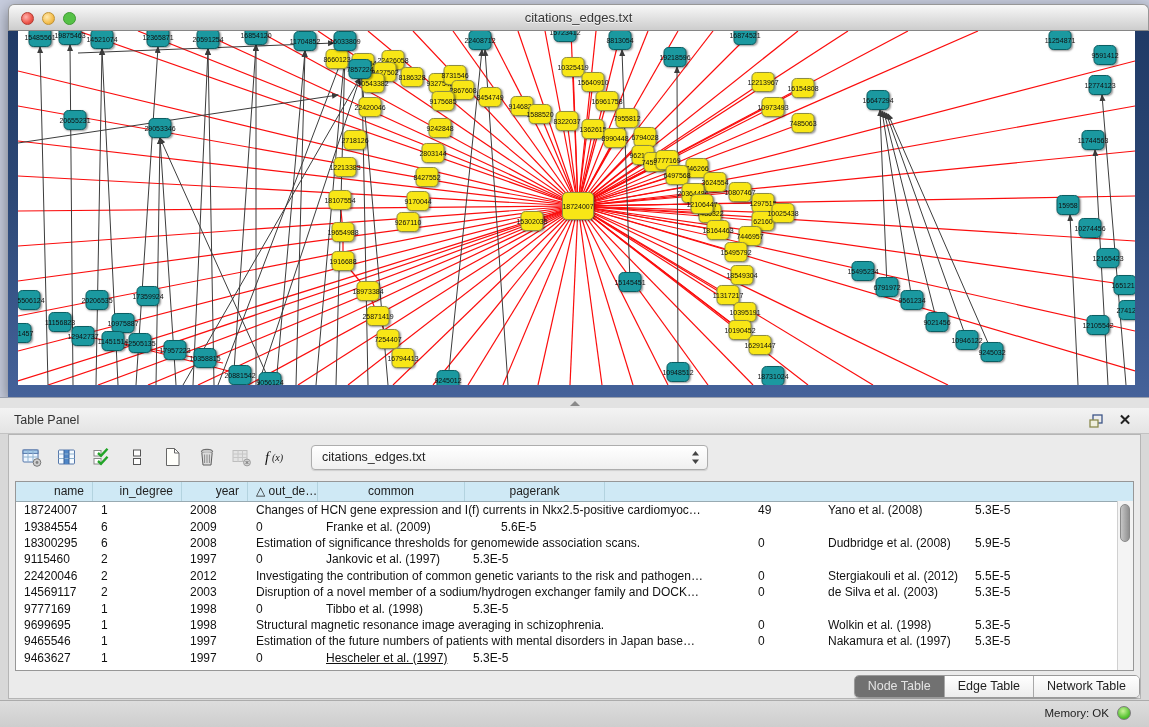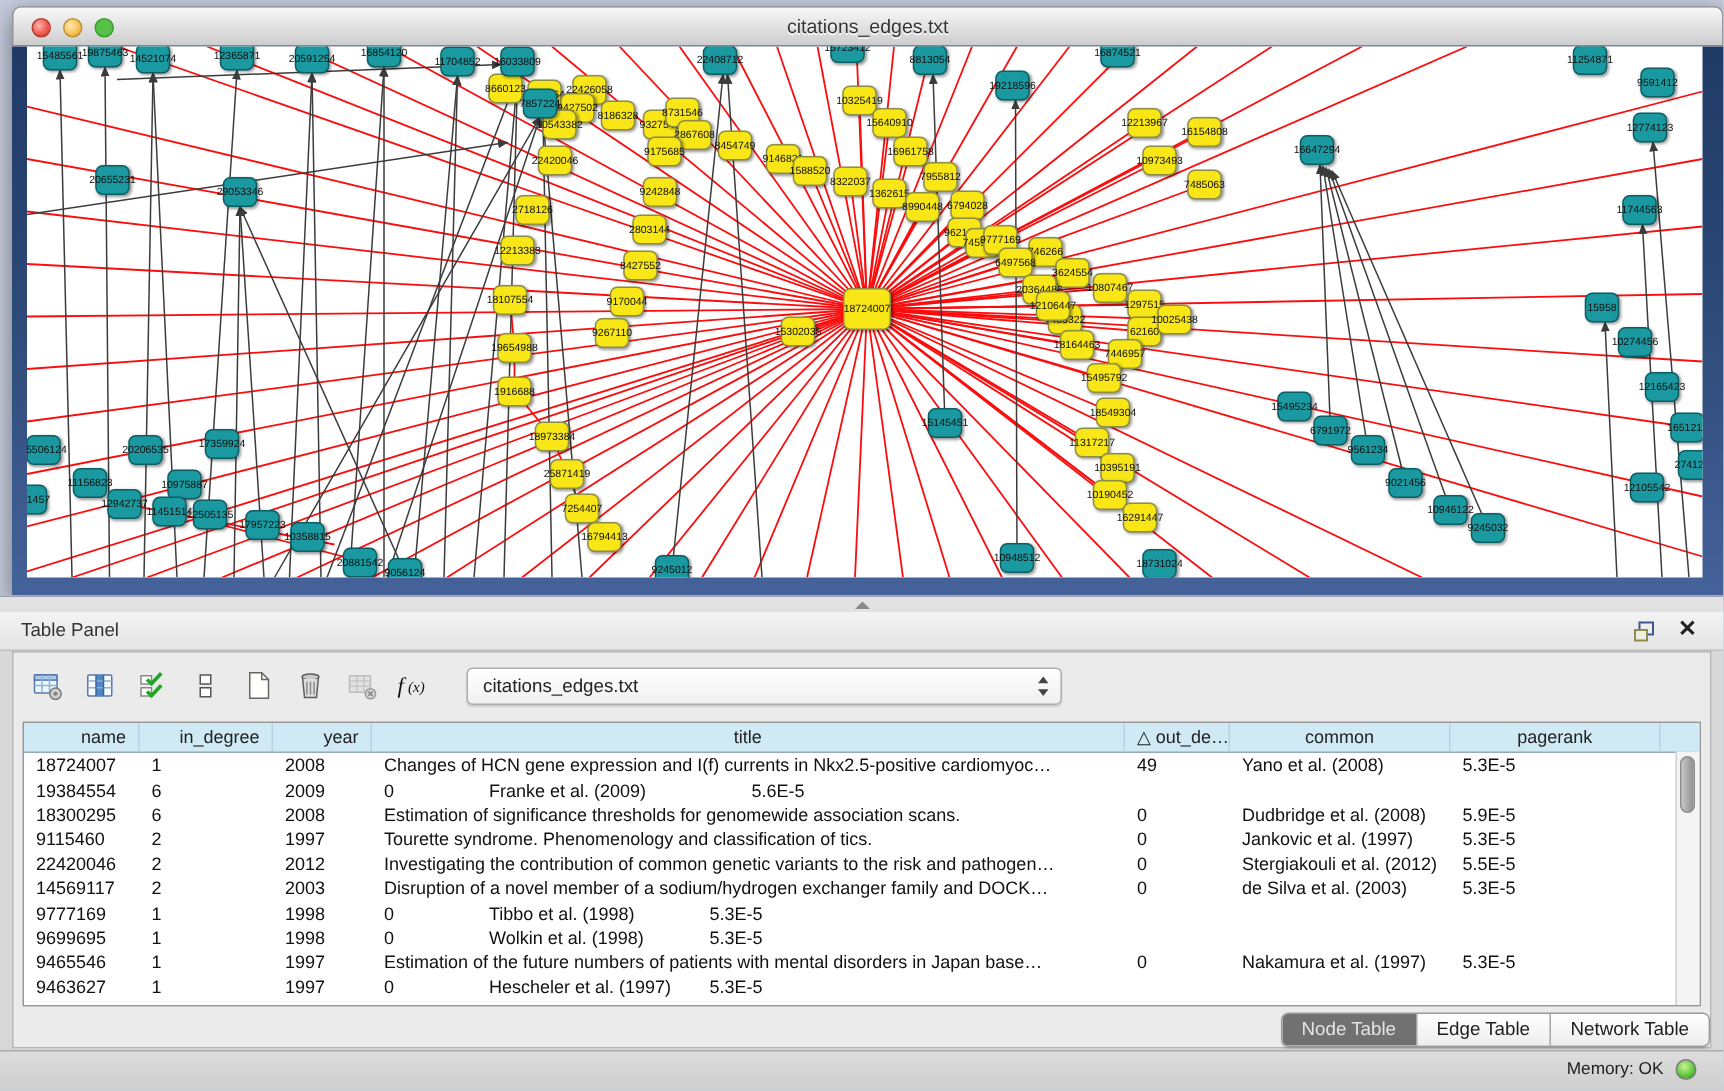--- a/index.html
+++ b/index.html
@@ -669,21 +669,20 @@
             <path d="M4.5 1L8 5.5H1z" fill="#444"></path>
             <path d="M4.5 14L1 9.5H8z" fill="#444"></path>
           </svg></span>
       </div>
     </div>
   <div id="table-frame">
     <div id="thead">
         <div class="hc r" style="width: 77px;">name</div>
         <div class="hc r" style="width: 89px;">in_degree</div>
         <div class="hc r" style="width: 66px;">year</div>
-        <div class="hc c" style="width: 502px;">title</div>
         <div class="hc l" style="width: 70px;">△ out_de…</div>
         <div class="hc c" style="width: 147px;">common</div>
         <div class="hc c" style="width: 140px;">pagerank</div>
       </div>
     <div id="tbody">
         <div class="tr">
           <div class="td" style="width: 77px;">18724007</div>
           <div class="td" style="width: 89px;">1</div>
           <div class="td" style="width: 66px;">2008</div>
           <div class="td" style="width: 502px;">Changes of HCN gene expression and I(f) currents in Nkx2.5-positive cardiomyoc…</div>
@@ -705,21 +704,20 @@
           <div class="td" style="width: 66px;">2008</div>
           <div class="td" style="width: 502px;">Estimation of significance thresholds for genomewide association scans.</div>
           <div class="td" style="width: 70px;">0</div>
           <div class="td" style="width: 147px;">Dudbridge et al. (2008)</div>
           <div class="td" style="width: 140px;">5.9E-5</div>
         </div>
         <div class="tr">
           <div class="td" style="width: 77px;">9115460</div>
           <div class="td" style="width: 89px;">2</div>
           <div class="td" style="width: 66px;">1997</div>
-          <div class="td" style="width: 502px;">Tourette syndrome. Phenomenology and classification of tics.</div>
           <div class="td" style="width: 70px;">0</div>
           <div class="td" style="width: 147px;">Jankovic et al. (1997)</div>
           <div class="td" style="width: 140px;">5.3E-5</div>
         </div>
         <div class="tr">
           <div class="td" style="width: 77px;">22420046</div>
           <div class="td" style="width: 89px;">2</div>
           <div class="td" style="width: 66px;">2012</div>
           <div class="td" style="width: 502px;">Investigating the contribution of common genetic variants to the risk and pathogen…</div>
           <div class="td" style="width: 70px;">0</div>
@@ -740,39 +738,40 @@
           <div class="td" style="width: 89px;">1</div>
           <div class="td" style="width: 66px;">1998</div>
           <div class="td" style="width: 70px;">0</div>
           <div class="td" style="width: 147px;">Tibbo et al. (1998)</div>
           <div class="td" style="width: 140px;">5.3E-5</div>
         </div>
         <div class="tr">
           <div class="td" style="width: 77px;">9699695</div>
           <div class="td" style="width: 89px;">1</div>
           <div class="td" style="width: 66px;">1998</div>
+          <div class="td" style="width: 502px;">Structural magnetic resonance image averaging in schizophrenia.</div>
           <div class="td" style="width: 70px;">0</div>
           <div class="td" style="width: 147px;">Wolkin et al. (1998)</div>
           <div class="td" style="width: 140px;">5.3E-5</div>
         </div>
         <div class="tr">
           <div class="td" style="width: 77px;">9465546</div>
           <div class="td" style="width: 89px;">1</div>
           <div class="td" style="width: 66px;">1997</div>
           <div class="td" style="width: 502px;">Estimation of the future numbers of patients with mental disorders in Japan base…</div>
           <div class="td" style="width: 70px;">0</div>
           <div class="td" style="width: 147px;">Nakamura et al. (1997)</div>
           <div class="td" style="width: 140px;">5.3E-5</div>
         </div>
         <div class="tr">
           <div class="td" style="width: 77px;">9463627</div>
           <div class="td" style="width: 89px;">1</div>
           <div class="td" style="width: 66px;">1997</div>
           <div class="td" style="width: 70px;">0</div>
-          <div class="td" style="width: 147px;">Hescheler et al. (1997)</div>
+          <div class="td" style="width: 147px; text-decoration: underline;">Hescheler et al. (1997)</div>
           <div class="td" style="width: 140px;">5.3E-5</div>
         </div>
       </div>
     <div id="vscroll">
       <div id="vthumb"></div>
     </div>
   </div>
   <div id="tabbar">
     <div id="tabset">
         <div class="tab sel">Node Table</div>

